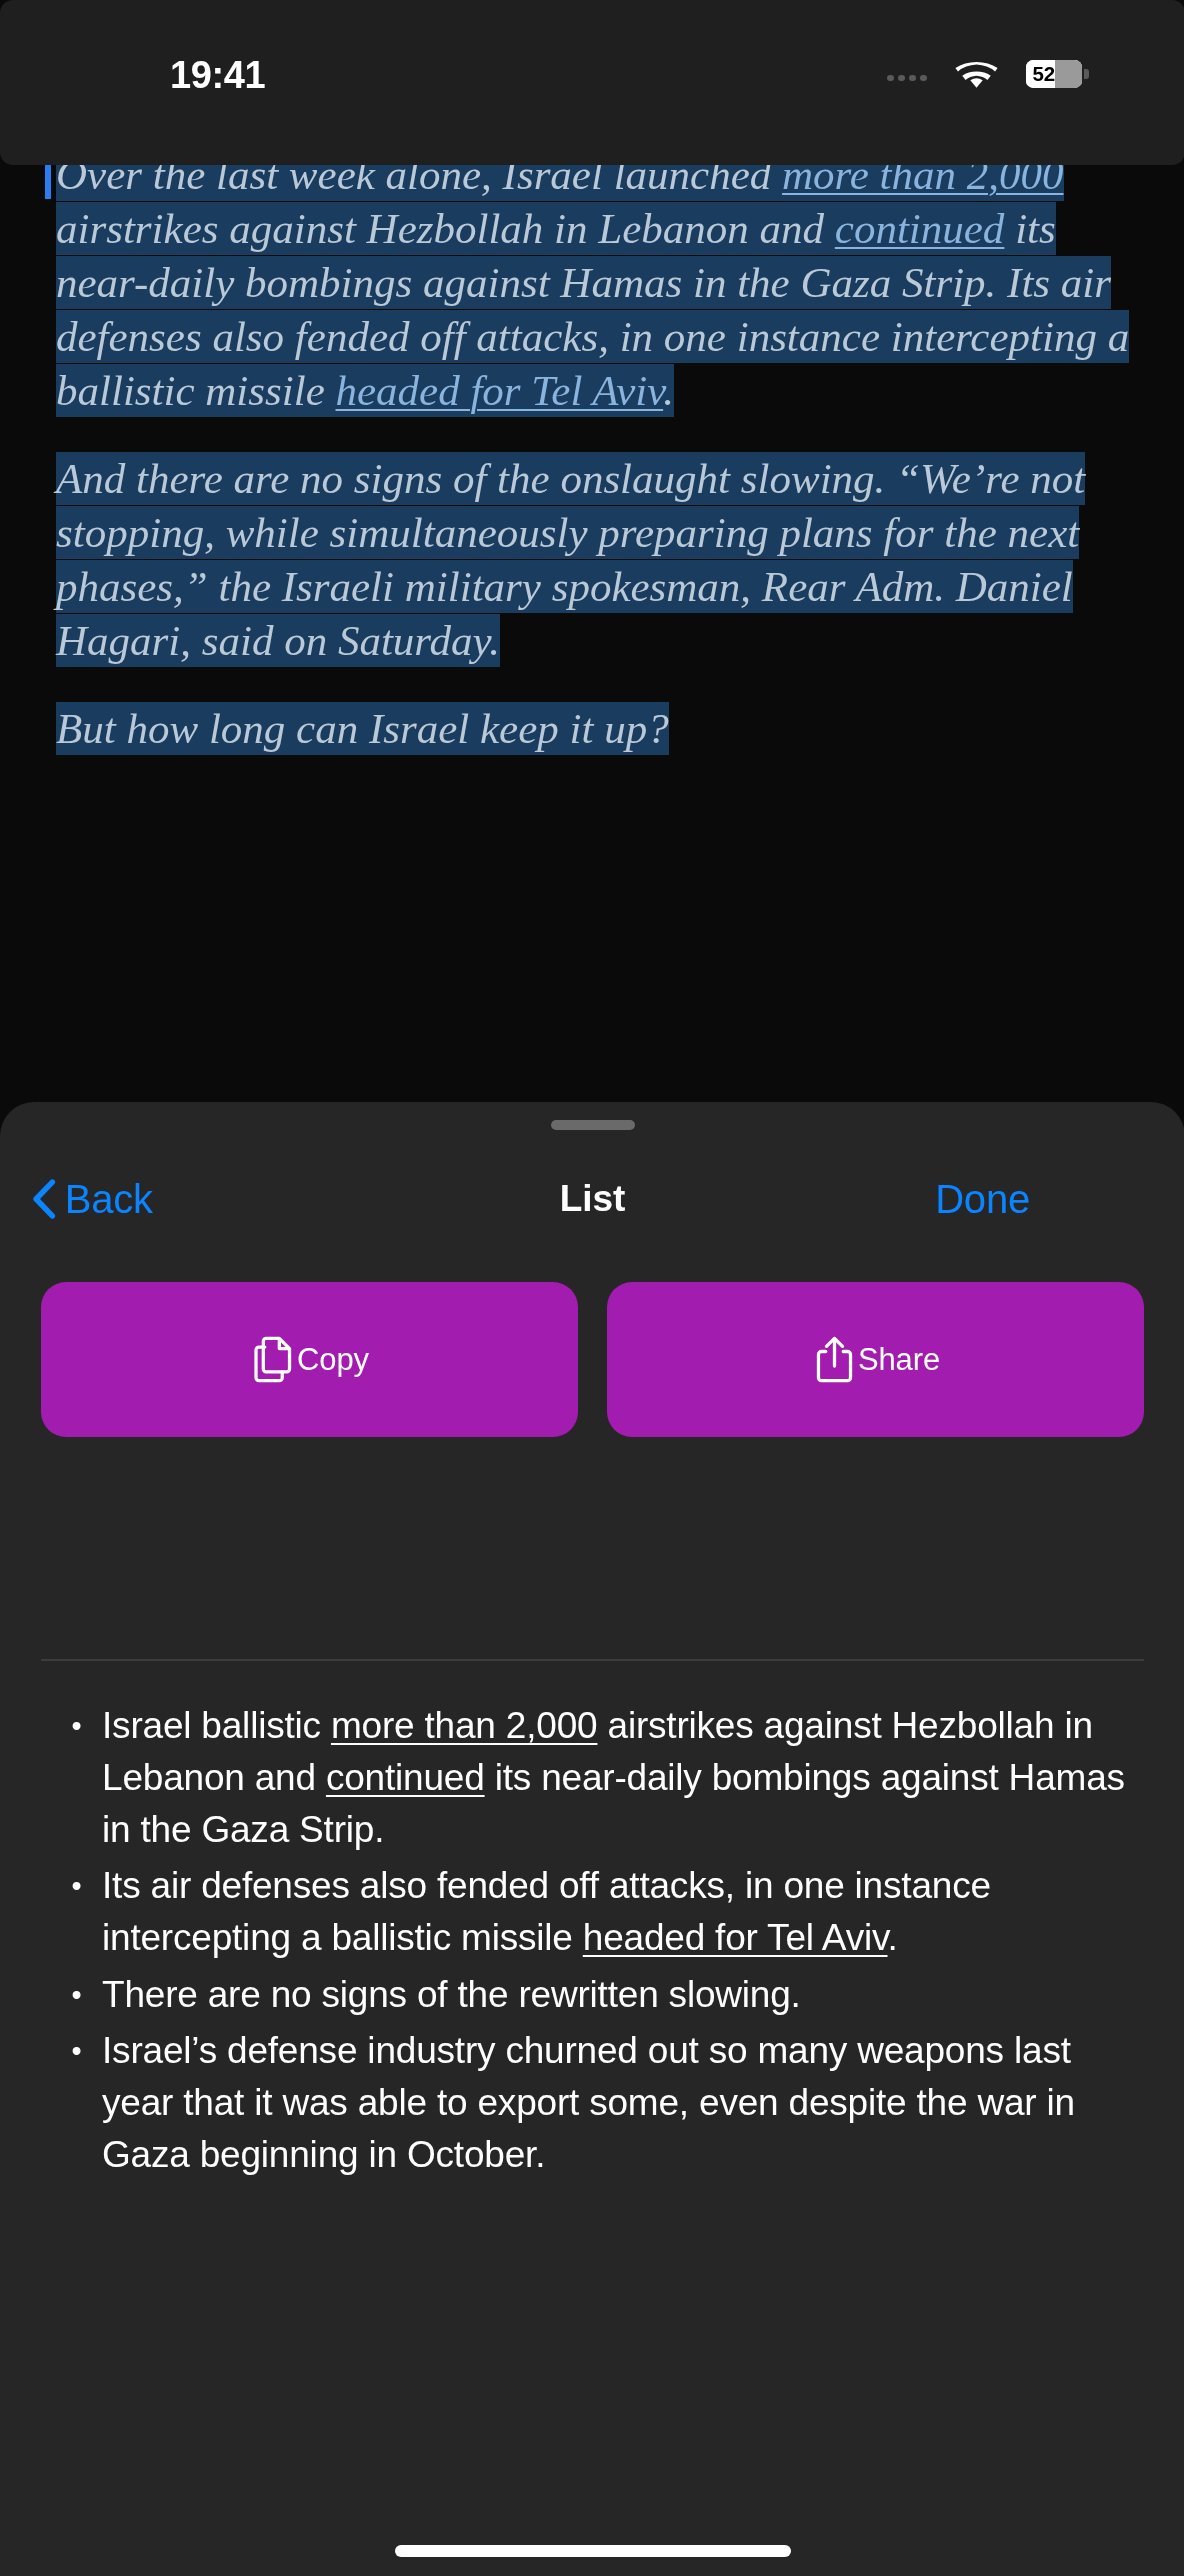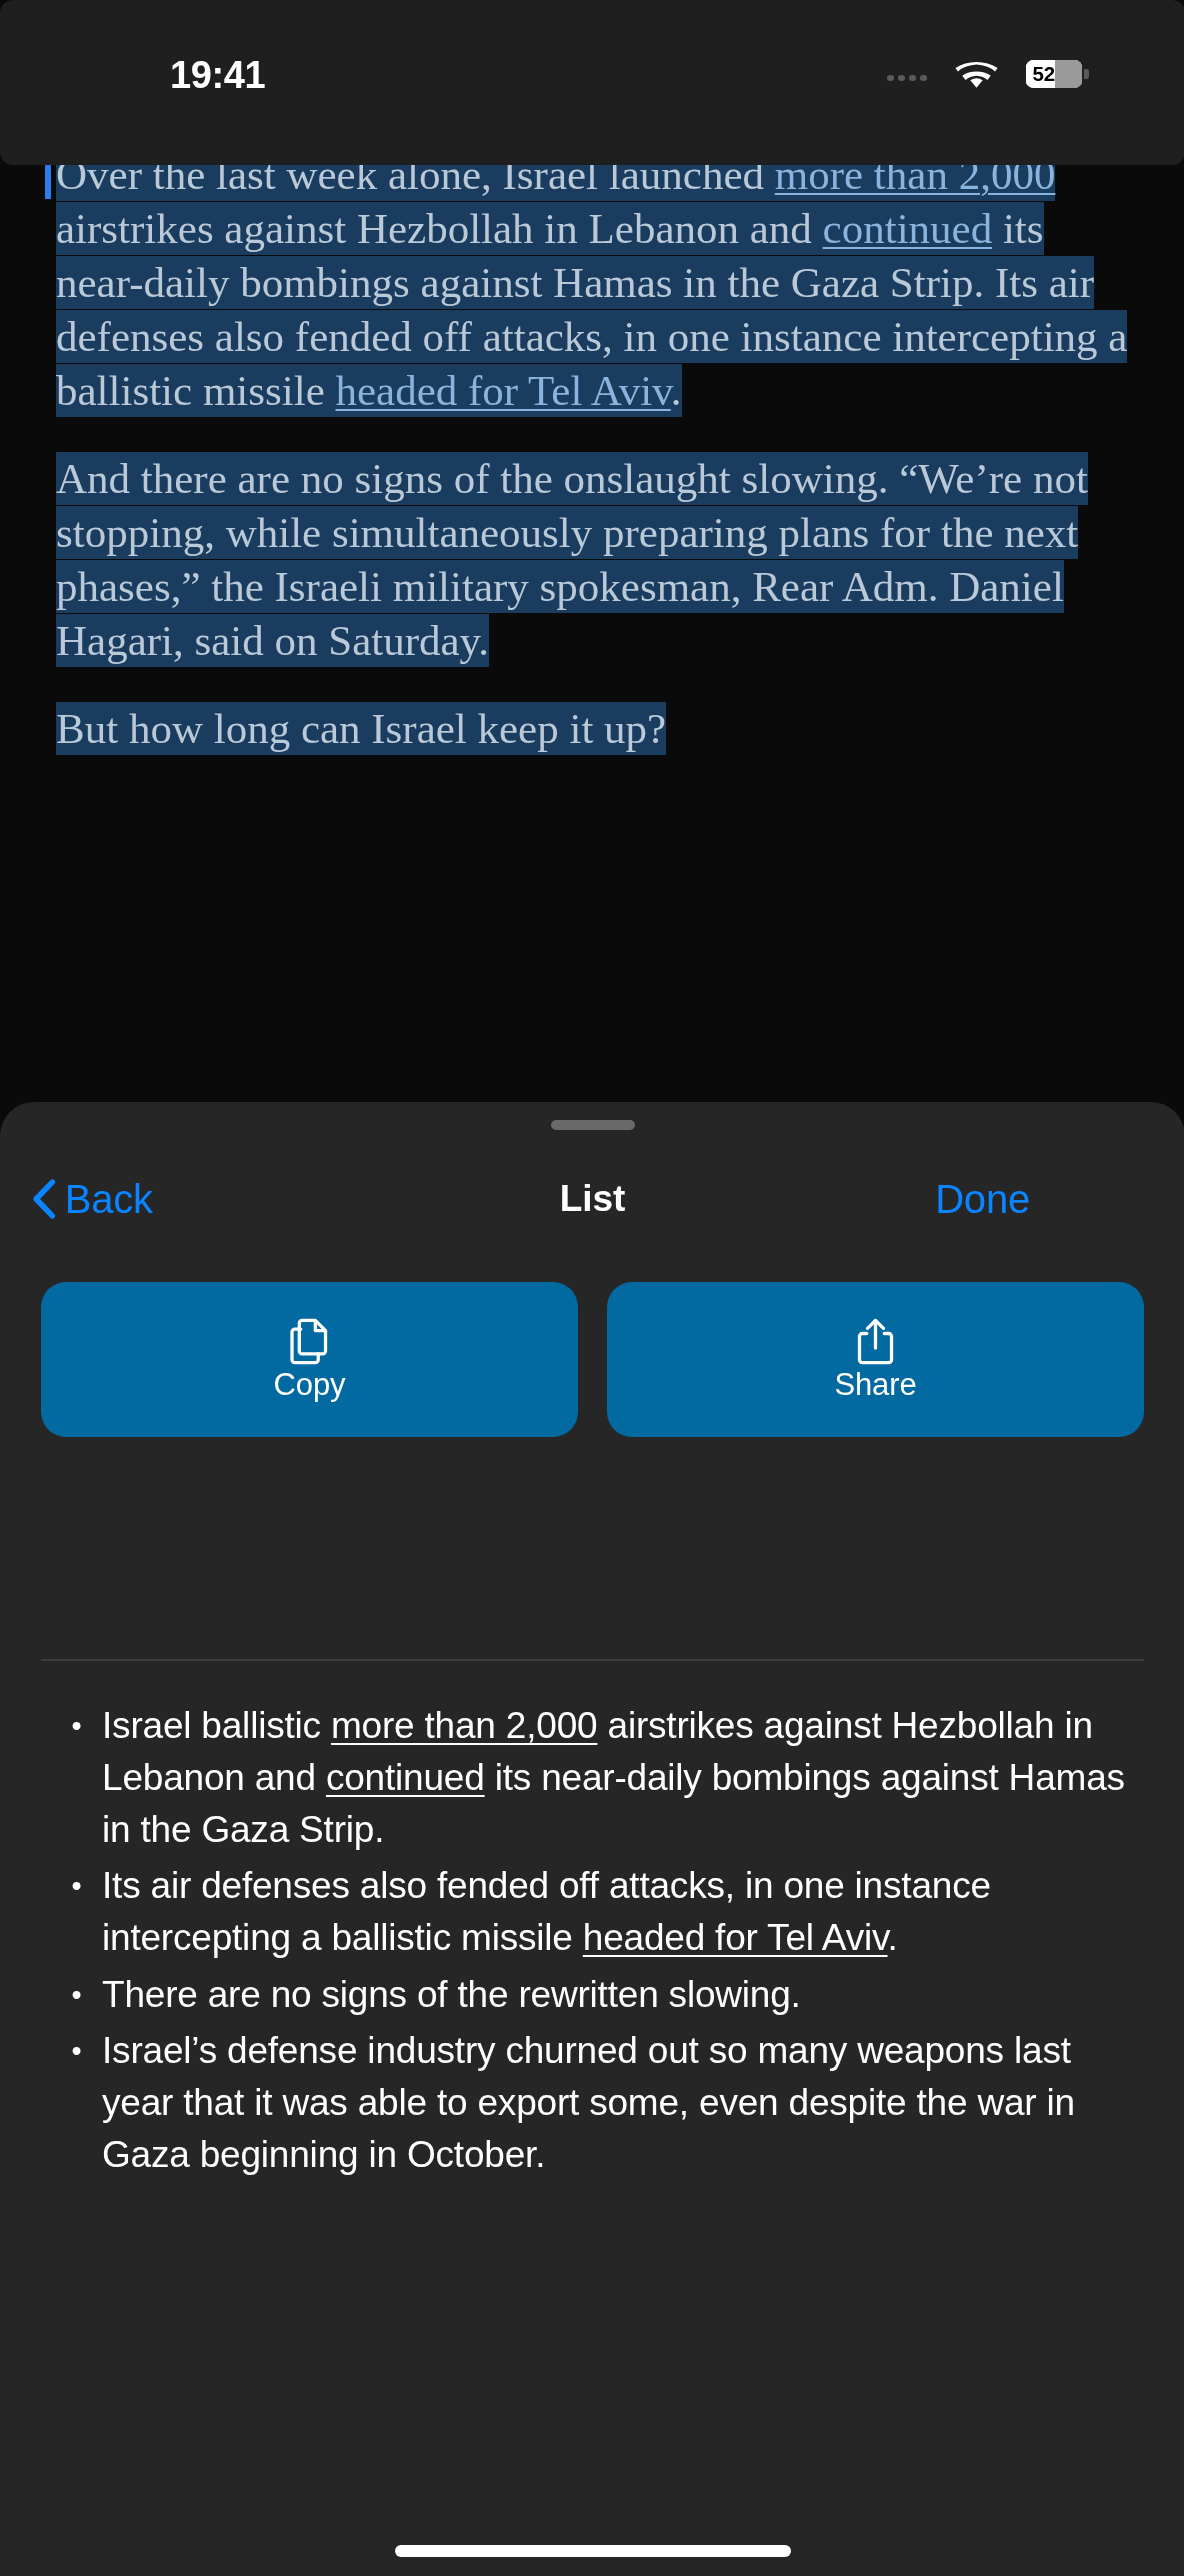--- a/index.html
+++ b/index.html
@@ -108,20 +108,21 @@
   }
 
   
   #article {
     position: absolute;
     top: 129px; left: 0;
     width: 1185px;
     height: 975px;
     background: #0a0a0a;
     overflow: hidden;
+    font-style: italic;
   }
   #article-text {
     position: absolute;
     left: 56px;
     top: 19px;
     width: 1074px;
     font-family: "Liberation Serif", "DejaVu Serif", serif;
     font-size: 43px;
     line-height: 54px;
     color: #b9c9d8;
@@ -232,24 +233,24 @@
     position: absolute;
     top: 180px;
     left: 41px;
     width: 1103px;
     display: flex;
     gap: 29px;
   }
   .action-btn {
     flex: 1;
     height: 155px;
-    background: #0369a1;
+    background: #a21caf;
     border-radius: 25px;
     display: flex;
-    flex-direction: column;
+    flex-direction: row;
     align-items: center;
     justify-content: center;
     gap: 0;
     cursor: pointer;
   }
   .action-btn .ico { width: 47px; height: 51px; display: block; }
   .action-btn .lbl {
     font-size: 31px;
     color: #ffffff;
     letter-spacing: -0.1px;

